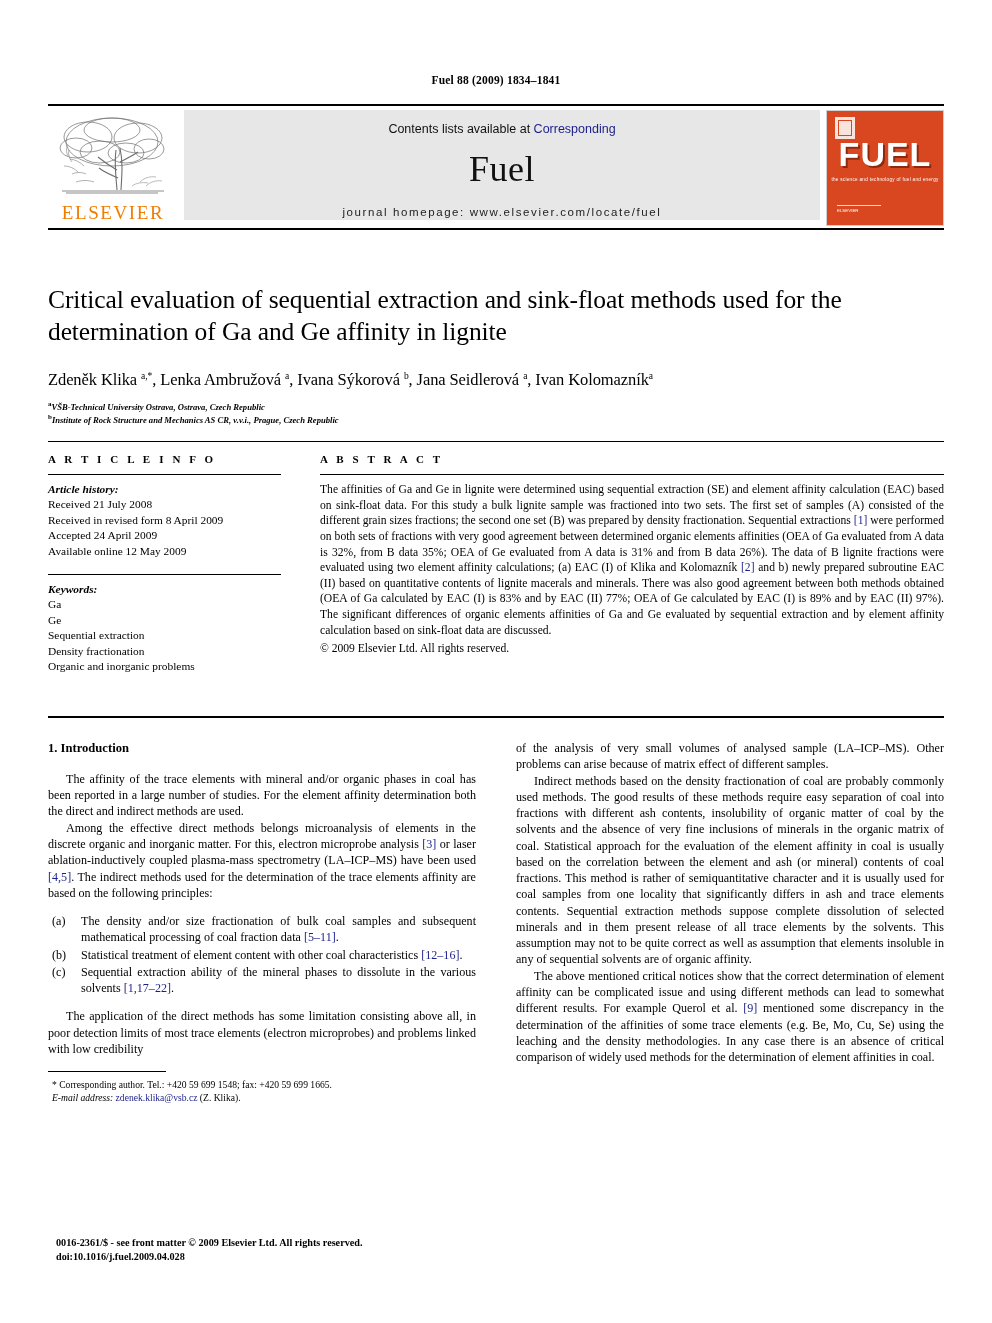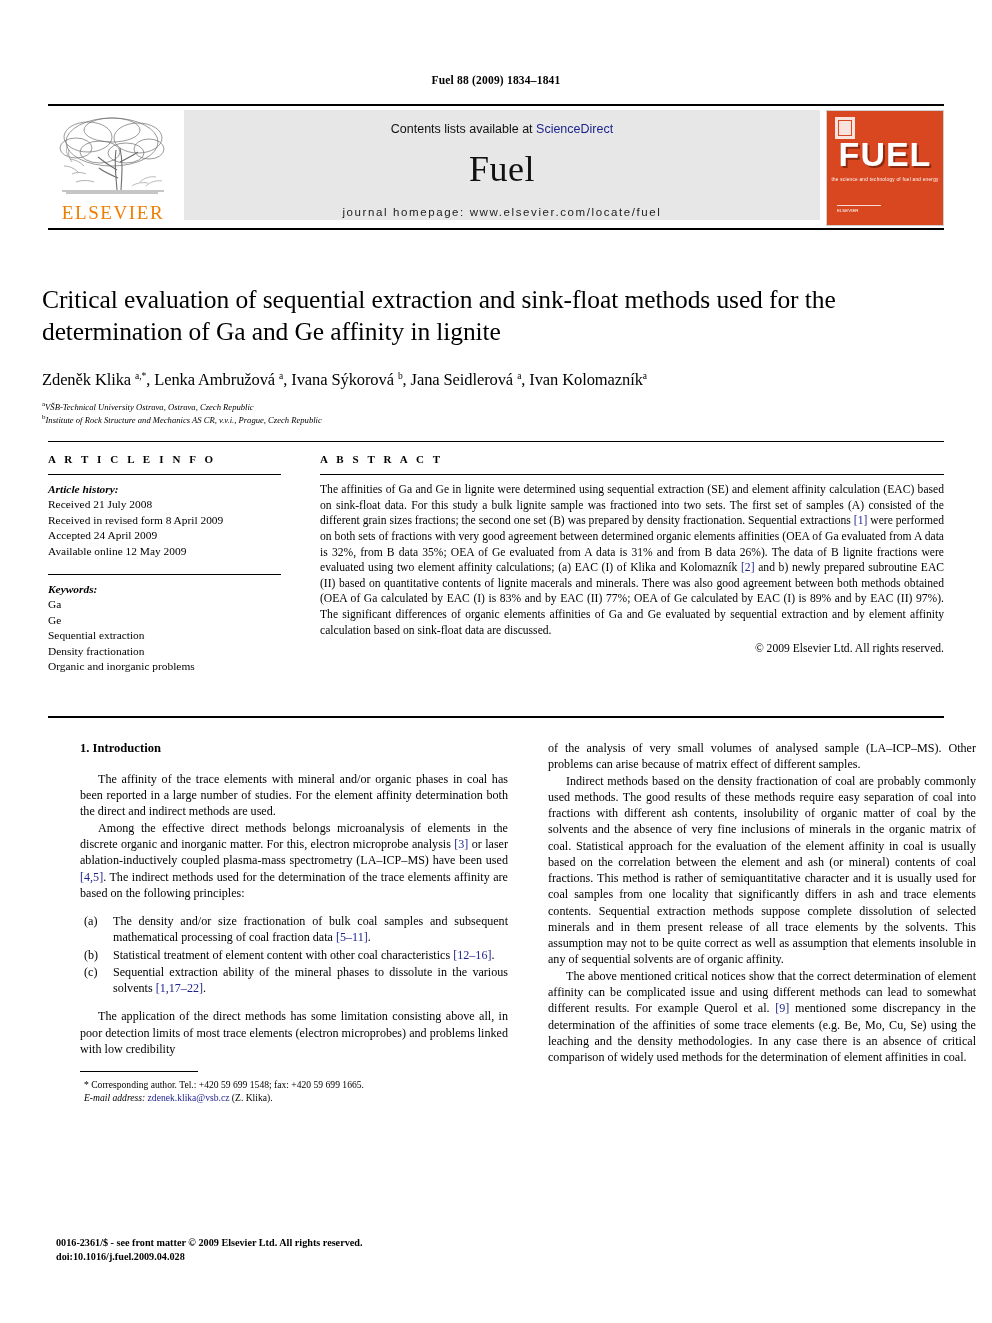--- a/index.html
+++ b/index.html
@@ -172,41 +172,41 @@
   .title-rule {
     position: absolute;
     top: 228px;
     left: 48px;
     width: 896px;
     border-top: 2.5px solid #000;
   }
   .title-block {
     position: absolute;
     top: 284px;
-    left: 42px;
+    left: 48px;
     width: 896px;
   }
   .art-title {
     font-size: 25.5px;
     line-height: 1.26;
     font-weight: normal;
     margin: 0;
     letter-spacing: -0.1px;
   }
   .authors {
     font-size: 16.5px;
     margin-top: 22px;
     letter-spacing: -0.1px;
   }
   .authors sup { font-size: 9.5px; }
   .affils {
     margin-top: 10px;
     font-size: 8.6px;
     font-style: italic;
-    font-weight: normal;
+    font-weight: bold;
     line-height: 1.42;
   }
   .affils sup { font-size: 7px; font-style: normal; }
 
   
   .infobar-rule {
     position: absolute;
     top: 441px;
     left: 48px;
     width: 896px;
@@ -250,41 +250,40 @@
     margin-top: 15px;
     margin-bottom: 7px;
   }
   .abstract-body {
     font-size: 11.6px;
     line-height: 1.35;
     text-align: justify;
     hyphens: manual;
   }
   .copyright {
-    text-align: right;
+    text-align: left;
     font-size: 11.6px;
     margin-top: 4px;
   }
 
   
   .abs-bottom-rule {
     position: absolute;
     top: 716px;
     left: 48px;
     width: 896px;
     border-top: 2.2px solid #000;
   }
   .body-cols {
     position: absolute;
     top: 740px;
     left: 48px;
     width: 896px;
     display: flex;
     flex-direction: row;
-    margin-left: 32px;
   }
   .bcol {
     width: 428px;
     flex: 0 0 428px;
     font-size: 12.1px;
     line-height: 1.345;
     text-align: justify;
   }
   .bgap { flex: 0 0 40px; }
   .h2 {
@@ -385,21 +384,21 @@
           <path d="M92 74 C96 70 102 68 108 69"></path>
           <path d="M78 74 C82 71 88 70 94 71"></path>
         </g>
       </svg>
       <div class="elsevier-word">ELSEVIER</div>
     </div>
 
     <div class="banner">
       <div class="contents-line">
         <span>Contents lists available at</span>
-        <span class="link">ScienceDirect</span>
+        <span class="link">Corresponding</span>
       </div>
       <div class="journal-name">Fuel</div>
       <div class="homepage">journal homepage: www.elsevier.com/locate/fuel</div>
     </div>
 
     <div class="cover-thumb">
       <div class="cover-badge"></div>
       <div class="cover-fuel">FUEL</div>
       <div class="cover-sub">the science and technology of fuel and energy</div>
       <div class="cover-foot">

